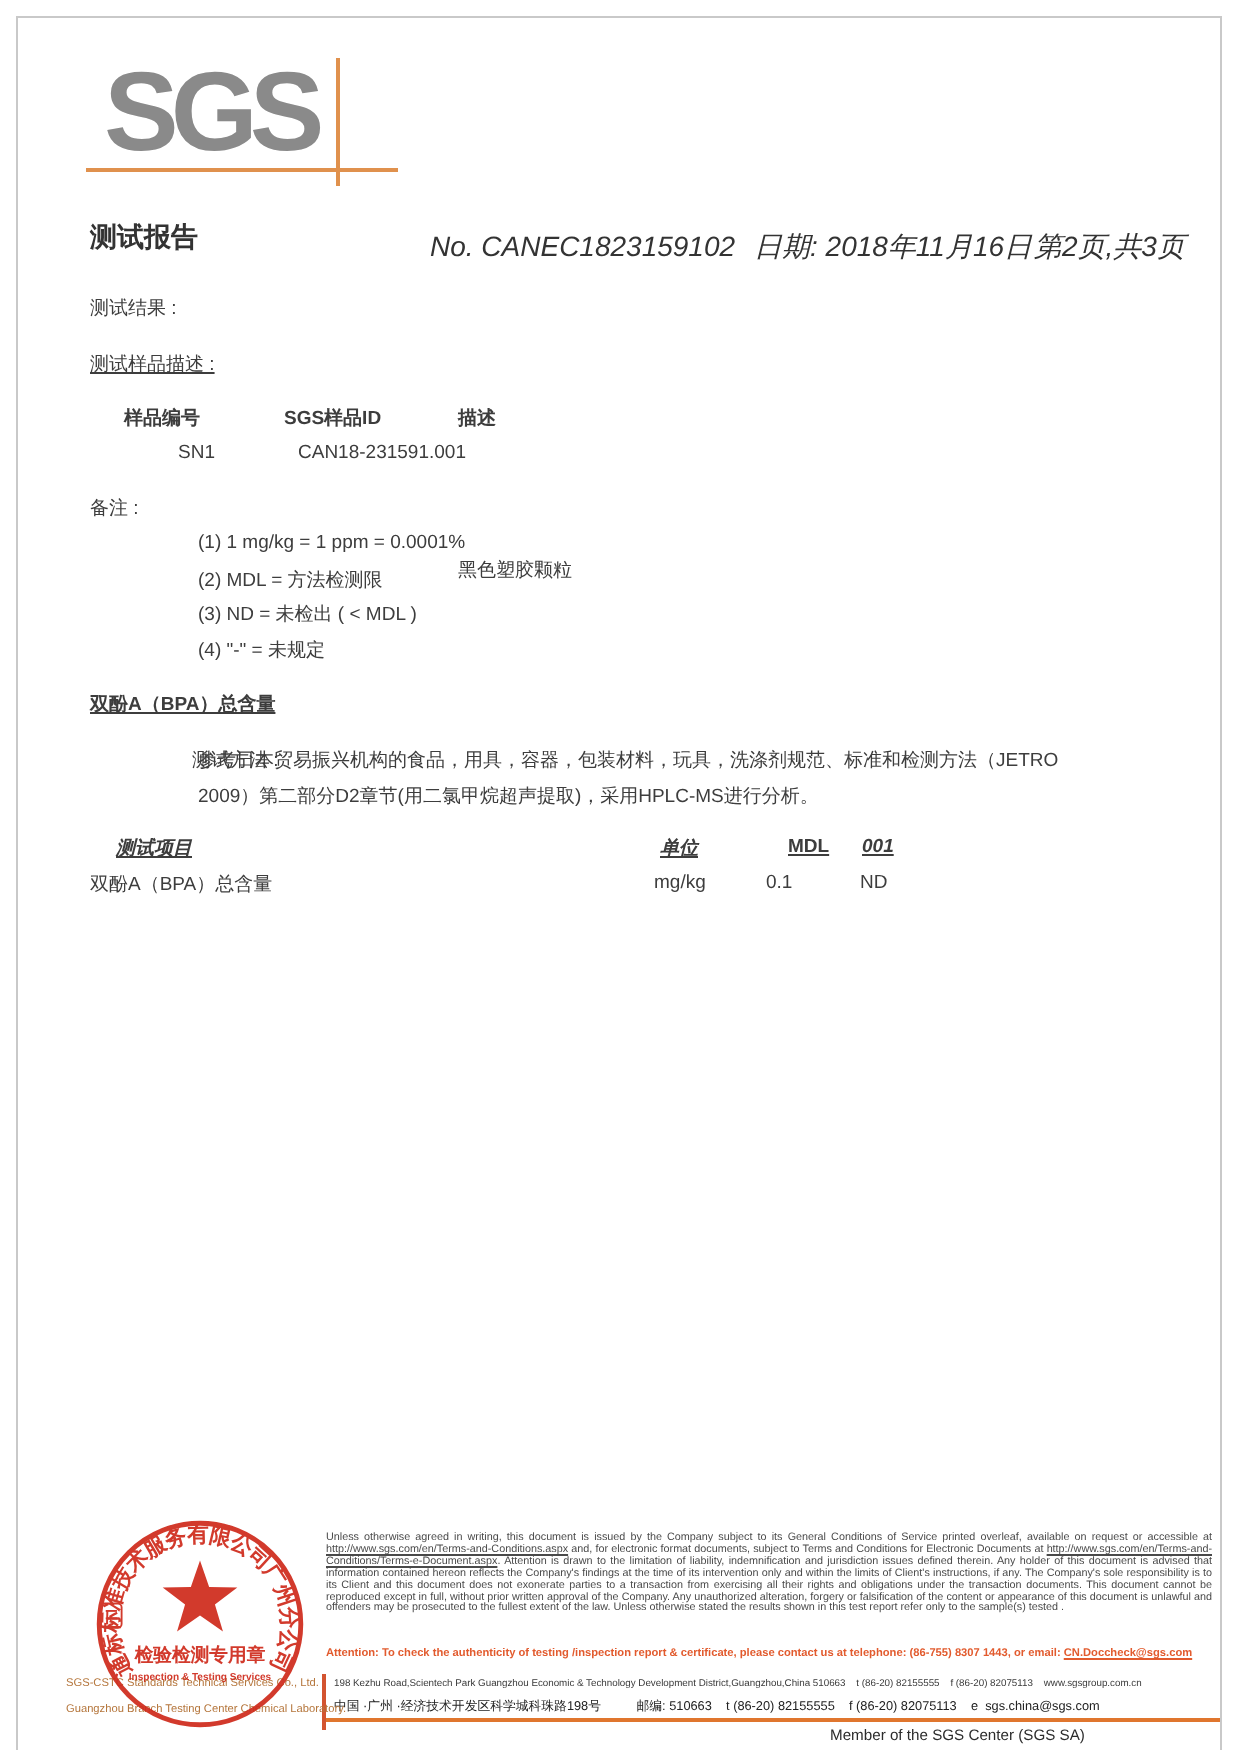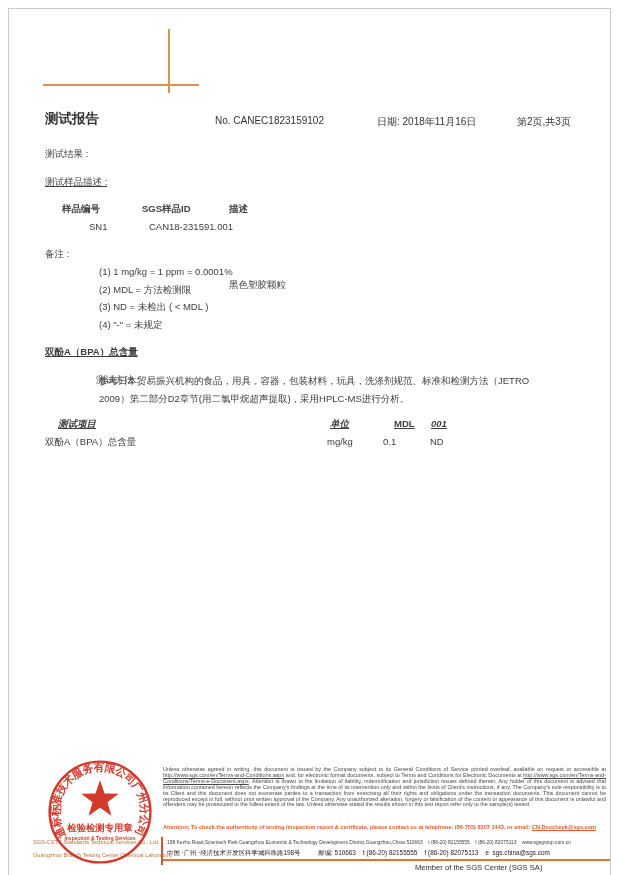--- a/index.html
+++ b/index.html
@@ -8,21 +8,21 @@
   #root { position:relative; width:619px; height:875px; background:#fff; overflow:hidden; }
   .page-border { position:absolute; left:8px; top:8px; width:603px; height:867px;
                  border:1px solid #c9c9c9; border-bottom:none; }
   .abs { position:absolute; white-space:nowrap; }
 
   
   .logo-text { font-size:56px; font-weight:bold; color:#8a8a8a; letter-spacing:-4px; line-height:1; }
   .logo-vline { width:2px; height:64px; background:#e0914d; }
   .logo-hline { width:156px; height:2px; background:#e0914d; }
   .doc-title { font-size:13.5px; font-weight:bold; color:#333; }
-  .hdr { font-size:10px; color:#333; }
+  .hdr { font-size:14px; color:#333;font-style:italic; }
 
   
   .t { font-size:9.5px; color:#3d3d3d; }
   .b { font-weight:bold; }
   .u { text-decoration:underline; }
   .i { font-style:italic; }
   .method { white-space:normal; width:462px; line-height:17.5px; }
 
   
   .disc { white-space:normal; width:443px; font-size:5.4px; line-height:5.9px;
@@ -39,20 +39,21 @@
   .foot-hline { width:447px; height:2px; background:#e0762e; }
   .stamp-wrap { opacity:.92; z-index:2; }
   .company-lines { z-index:1; }
 </style>
 </head>
 <body>
 
 <div id="root">
   <div class="page-border"></div>
 
+  <div class="abs logo-text" style="left:52px; top:28px;">SGS</div>
   <div class="abs logo-vline" style="left:168px; top:29px;"></div>
   <div class="abs logo-hline" style="left:43px; top:84px;"></div>
 
   <div class="abs doc-title" style="left:45px; top:110px;">测试报告</div>
   <div class="abs hdr" style="left:215px; top:115px;">No. CANEC1823159102</div>
   <div class="abs hdr" style="left:377px; top:115px;">日期: 2018年11月16日</div>
   <div class="abs hdr" style="left:517px; top:115px;">第2页,共3页</div>
 
   <div class="abs t" style="left:45px; top:148px;">测试结果 :</div>
   <div class="abs t u" style="left:45px; top:176px;">测试样品描述 :</div>

